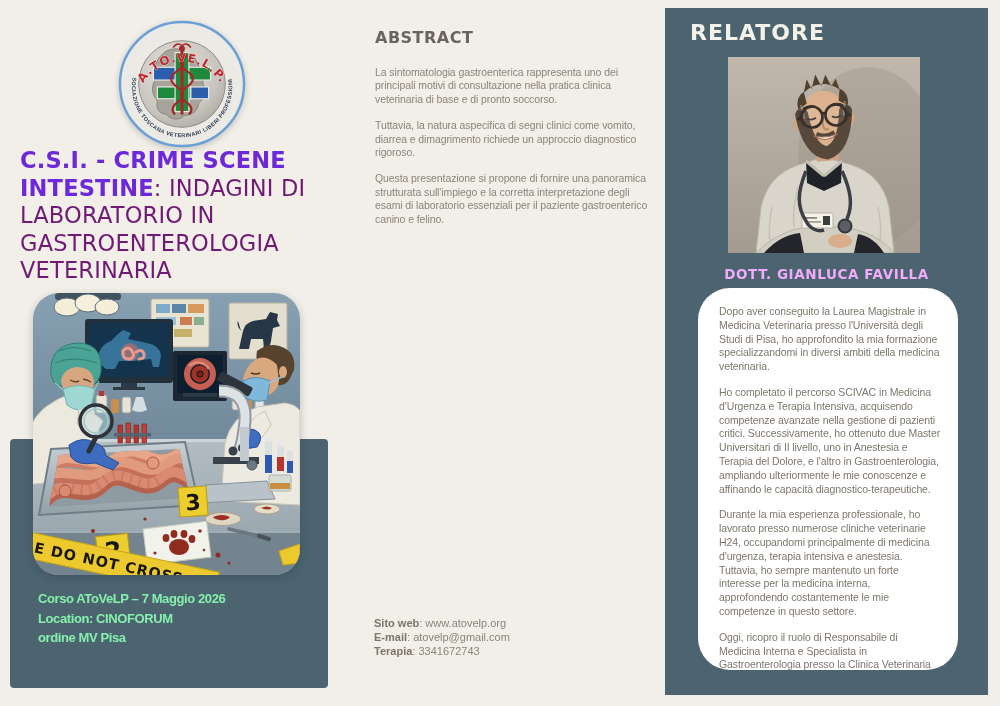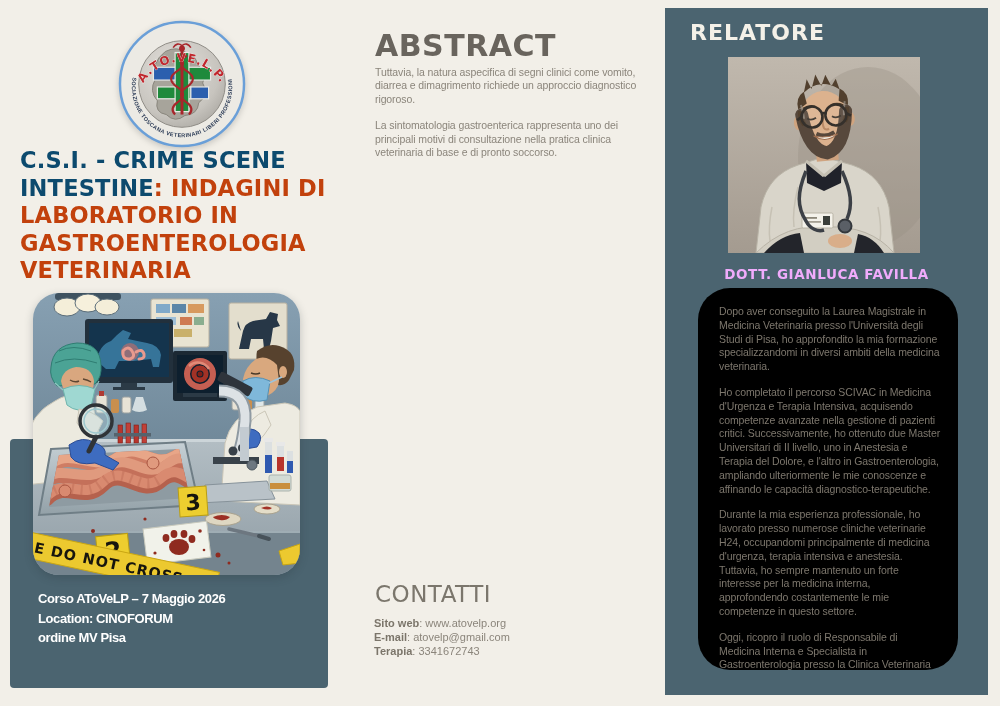--- a/index.html
+++ b/index.html
@@ -8,36 +8,36 @@
 
   .page { position:absolute; inset:0; width:1000px; height:706px; background:#f2efe8; }
 
   
   .logo { position:absolute; left:118px; top:20px; width:128px; height:128px; filter:drop-shadow(0 2px 3px rgba(0,0,0,.18)); }
   .logo svg { width:100%; height:100%; display:block; }
 
   .title { position:absolute; left:20px; top:147px; width:348px;
            font-family:"DejaVu Sans", sans-serif; font-size:22.5px; line-height:27.5px;
            color:#6f6a63; letter-spacing:.2px; }
-  .title .em { font-weight:bold; color:#0c4a6e; }
-  .title .rest { font-weight:bold; color:#c2410c; }
+  .title .em { font-weight:bold; color:#6d28d9; }
+  .title .rest { font-weight:normal; color:#701a75; }
 
   .event-box { position:absolute; left:10px; top:439px; width:318px; height:249px;
                background:#4b6470; border-radius:4px; z-index:1; }
   .event-text { position:absolute; left:28px; top:150px; right:10px;
-                color:#ffffff; font-weight:bold; font-size:13px; line-height:19.5px; letter-spacing:-.4px; }
+                color:#86efac; font-weight:bold; font-size:13px; line-height:19.5px; letter-spacing:-.4px; }
   .event-text div { white-space:nowrap; }
 
   .scene-card { position:absolute; left:33px; top:293px; width:267px; height:282px;
                 border-radius:26px; overflow:hidden; z-index:2; box-shadow:0 3px 8px rgba(40,50,55,.25); }
   .scene-card svg { width:100%; height:100%; display:block; }
 
   
   .abstract-heading { position:absolute; left:375px; top:28px;
-        font-family:"DejaVu Sans", sans-serif; font-weight:bold; font-size:30px;
+        font-family:"DejaVu Sans", sans-serif; font-weight:bold; font-size:16px;
         color:#69645d; letter-spacing:.5px; }
   .abstract-body { position:absolute; left:375px; top:66px; width:280px;
         font-size:10.5px; line-height:13.4px; color:#8b857b; letter-spacing:-.1px; }
   .abstract-body p { margin:0 0 13px 0; }
 
   .contatti-heading { position:absolute; left:375px; top:581px;
         font-family:"DejaVu Sans", sans-serif; font-weight:normal; font-size:23px;
         color:#7b766c; letter-spacing:.5px; }
   .contacts { position:absolute; left:374px; top:617px; width:260px;
         font-size:11px; line-height:13.8px; color:#8b857b; }
@@ -47,21 +47,21 @@
   .speaker-panel { position:absolute; left:665px; top:8px; width:323px; height:687px; background:#4b6470; }
   .relatore { position:absolute; left:25px; top:12px;
         font-family:"DejaVu Sans", sans-serif; font-weight:bold; font-size:22px;
         color:#f4f1e8; letter-spacing:1px; }
   .photo { position:absolute; left:63px; top:49px; width:192px; height:196px; overflow:hidden; }
   .photo svg { width:100%; height:100%; display:block; }
   .speaker-name { position:absolute; left:0; top:258px; width:100%; text-align:center;
         font-family:"DejaVu Sans", sans-serif; font-weight:bold; font-size:13.5px;
         color:#f0abfc; letter-spacing:.6px; }
   .bio-box { position:absolute; left:33px; top:280px; width:260px; height:382px;
-        background:#000000; border-radius:32px; overflow:hidden; }
+        background:#ffffff; border-radius:32px; overflow:hidden; }
   .bio-text { padding:17px 17px 0 21px; font-size:10.5px; line-height:13.8px;
         color:#7d776d; letter-spacing:-.1px; }
   .bio-text p { margin:0 0 12px 0; }
 </style>
 </head>
 <body>
 
 <div class="page">
 
   <div class="logo">
@@ -320,25 +320,25 @@
         <rect x="-24" y="240" width="212" height="26" fill="#ecc92f" stroke="#c8a513"></rect>
         <rect x="-22" y="244" width="7" height="18" fill="#17150e"></rect>
         <rect x="-11" y="246" width="4" height="14" fill="#17150e"></rect>
         <text x="2" y="259" font-family="DejaVu Sans, sans-serif" font-size="14.5" font-weight="bold" fill="#17150e" letter-spacing="1">E DO NOT CROSS</text>
       </g>
     </svg>
   </div>
 
   <div class="abstract-heading">ABSTRACT</div>
   <div class="abstract-body">
+    <p>La sintomatologia gastroenterica rappresenta uno dei principali motivi di consultazione nella pratica clinica veterinaria di base e di pronto soccorso.</p>
     <p>Tuttavia, la natura aspecifica di segni clinici come vomito, diarrea e dimagrimento richiede un approccio diagnostico rigoroso.</p>
-    <p>La sintomatologia gastroenterica rappresenta uno dei principali motivi di consultazione nella pratica clinica veterinaria di base e di pronto soccorso.</p>
-  </div>
-
-  <div class="contatti-heading">CONTATTI</div>
+    <p>Questa presentazione si propone di fornire una panoramica strutturata sull'impiego e la corretta interpretazione degli esami di laboratorio essenziali per il paziente gastroenterico canino e felino.</p>
+  </div>
+
   <div class="contacts">
     <div><span class="lbl">Sito web</span><span>: </span><span>www.atovelp.org</span></div>
     <div><span class="lbl">E-mail</span><span>: </span><span>atovelp@gmail.com</span></div>
     <div><span class="lbl">Terapia</span><span>: </span><span>3341672743</span></div>
   </div>
 
   <div class="speaker-panel">
     <div class="relatore">RELATORE</div>
 
     <div class="photo">

